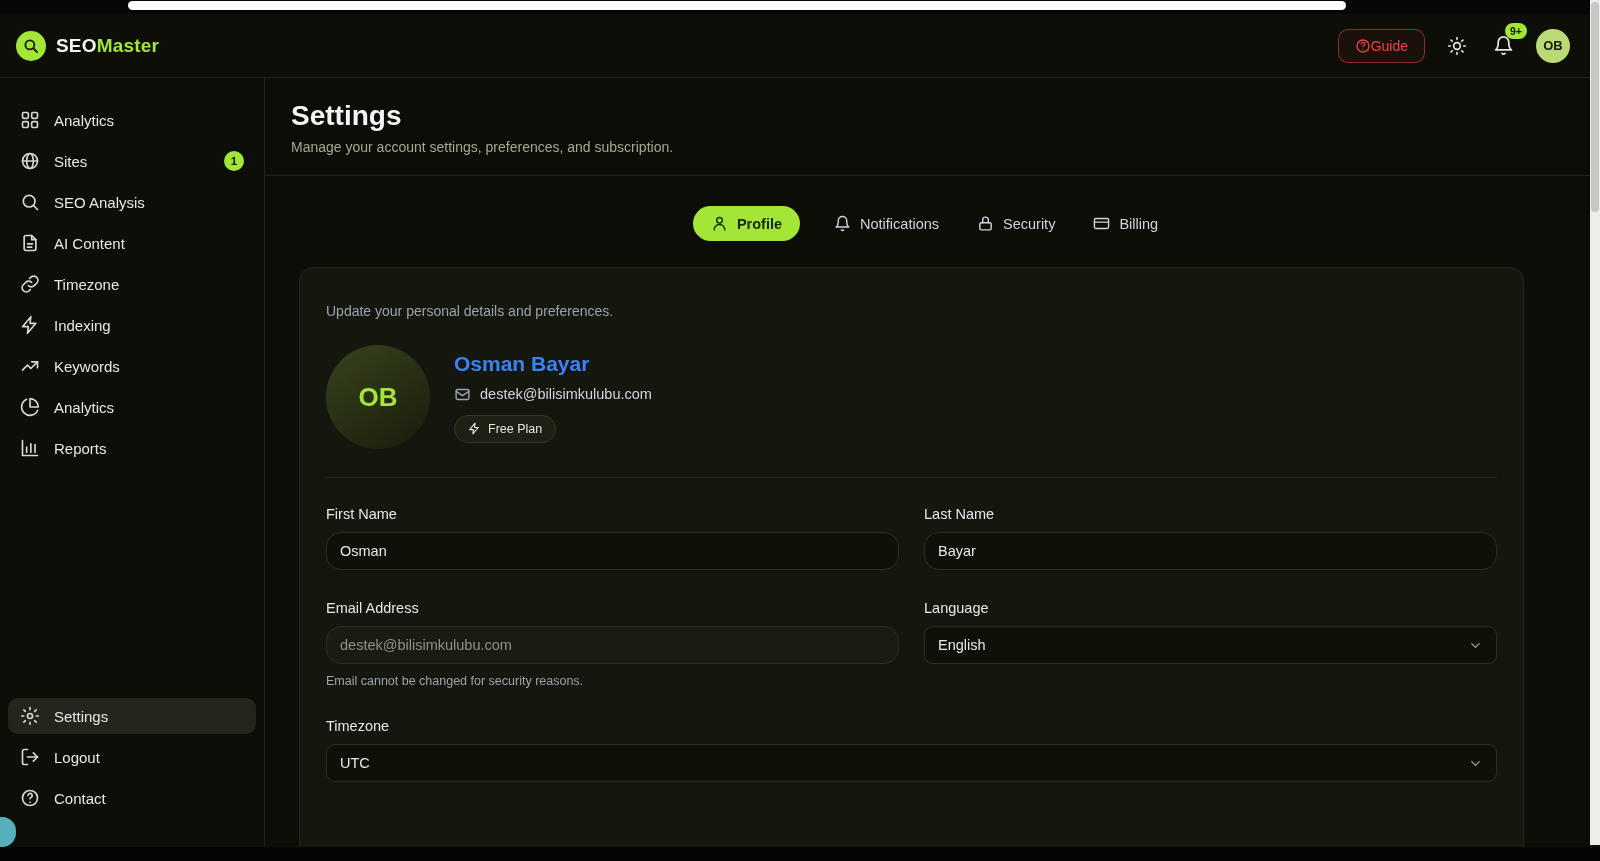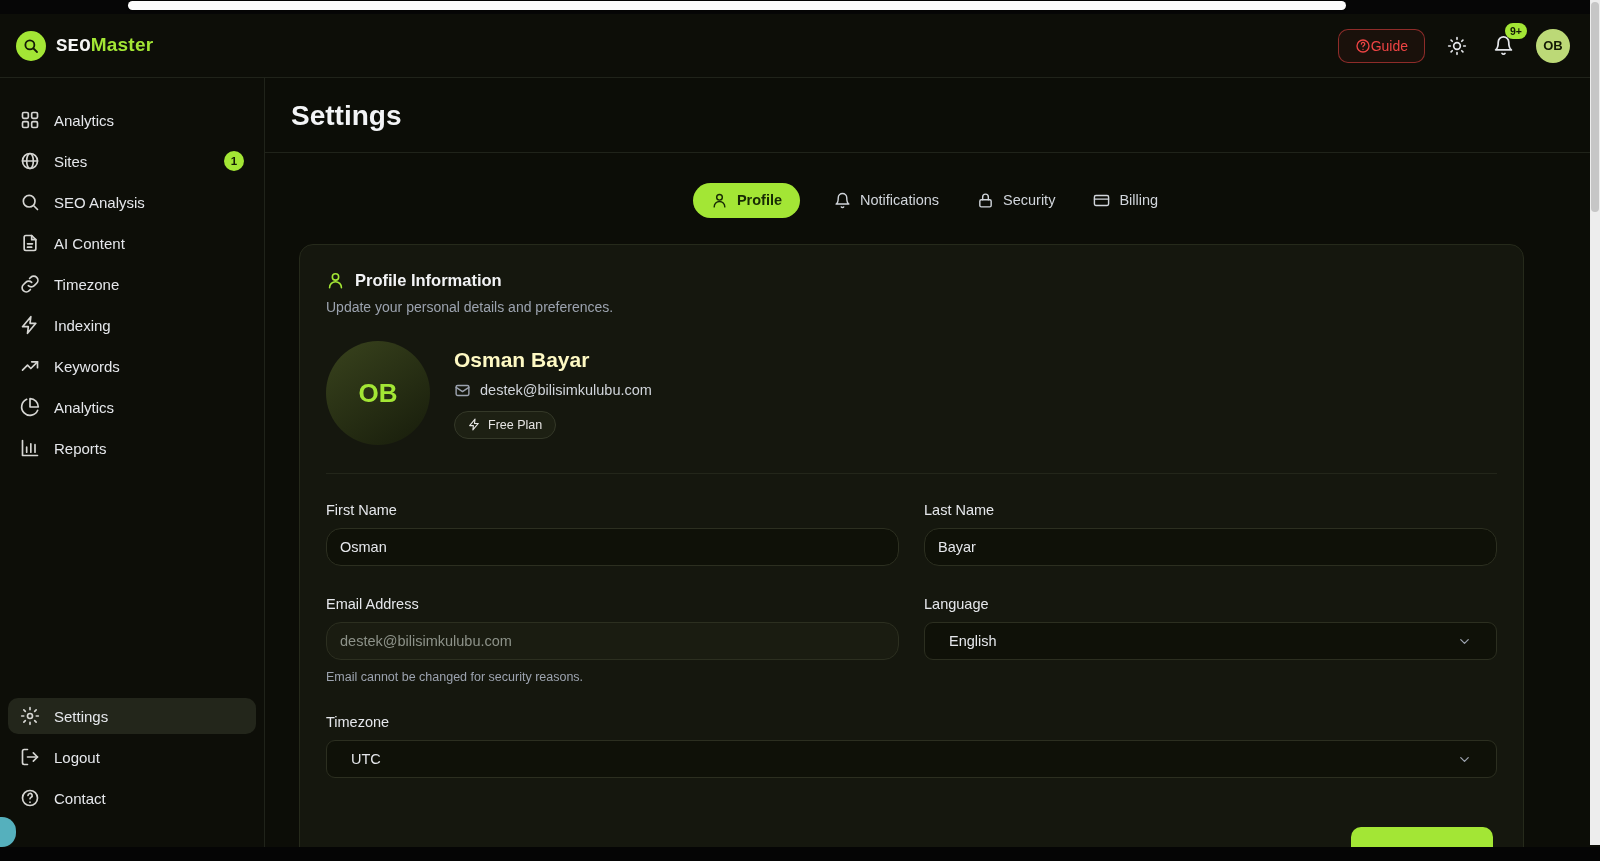--- a/index.html
+++ b/index.html
@@ -16,21 +16,21 @@
   .bottom-strip { position:absolute; left:0; bottom:0; width:100%; height:14px; background:#050505; z-index:50; }
 
   .app { position:absolute; top:14px; left:0; right:10px; bottom:0; display:flex; flex-direction:column; }
 
   
   .header { height:64px; flex:0 0 64px; display:flex; align-items:center; justify-content:space-between; padding:0 20px 0 16px; background:#0d0e08; border-bottom:1px solid #20231a; }
   .brand { display:flex; align-items:center; gap:10px; }
   .logo-mark { width:30px; height:30px; border-radius:50%; background:#a3e635; display:flex; align-items:center; justify-content:center; }
   .logo-mark svg { width:18px; height:18px; stroke:#141a06; fill:none; stroke-width:2.4; stroke-linecap:round; }
   .brand-text { font-size:19px; font-weight:700; letter-spacing:.2px; }
-  .brand-text .p1 { color:#f5f5f4;font-family:Liberation Mono, monospace; }
+  .brand-text .p1 { color:#f5f5f4; }
   .brand-text .p2 { color:#a3e635;margin-top:12px; }
   .header-right { display:flex; align-items:center; gap:18px; }
   .guide-btn { display:flex; align-items:center; padding:8px 16px; border:1px solid rgba(239,68,68,.55); background:rgba(239,68,68,.06); color:#ef4444; border-radius:10px; font-size:14px; cursor:pointer; }
   .icon { stroke:currentColor; fill:none; stroke-width:2; stroke-linecap:round; stroke-linejoin:round; }
   .icon-btn { background:none; border:none; color:#e5e7eb; padding:4px; cursor:pointer; position:relative; display:flex; }
   .bell-badge { position:absolute; top:-8px; right:-9px; background:#a3e635; color:#141a06; font-size:10.5px; font-weight:700; padding:2px 5px; border-radius:9999px; }
   .header-avatar { width:34px; height:34px; border-radius:50%; background:#bcd977; color:#141a05; font-size:13px; font-weight:700; display:flex; align-items:center; justify-content:center; cursor:pointer; border:none; }
 
   
   .body { flex:1; display:flex; min-height:0; }
@@ -41,46 +41,46 @@
   .side-badge { margin-left:auto; background:#a3e635; color:#141a06; min-width:20px; height:20px; border-radius:9999px; font-size:11.5px; font-weight:700; display:flex; align-items:center; justify-content:center; padding:0 5px; }
   .side-footer { margin-top:auto; }
 
   
   .main { flex:1; min-width:0; background:#0c0d07; overflow:hidden; }
   .page-head { padding:22px 26px 20px; border-bottom:1px solid #20231a; }
   .page-title { font-size:28px; font-weight:700; color:#f3f4f6; }
   .page-sub { margin-top:7px; font-size:14px; color:#a3ab97; }
 
   .tabs { display:flex; justify-content:center; align-items:center; gap:30px; margin-top:30px; }
-  .tab { display:flex; align-items:flex-start; gap:9px; color:#d1d5db; font-size:14.5px; cursor:pointer; background:none; border:none; padding:9px 4px; }
+  .tab { display:flex; align-items:center; gap:9px; color:#d1d5db; font-size:14.5px; cursor:pointer; background:none; border:none; padding:9px 4px; }
   .tab svg { width:17px; height:17px; }
   .tab.active { background:#a3e635; color:#172a04; font-weight:700; padding:9px 18px; border-radius:9999px; }
 
   .card { position:relative; margin:26px 66px 0 34px; height:660px; background:#15170e; border:1px solid #262a1b; border-radius:14px; padding:26px 26px; }
   .card-title-row { display:flex; align-items:center; gap:10px; }
   .card-title-row svg { width:19px; height:19px; color:#a3e635; }
   .card-title { font-size:16.5px; font-weight:700; color:#f3f4f6; }
   .card-sub { margin-top:9px; font-size:14px; color:#9ca3af; }
 
   .profile-row { display:flex; align-items:center; gap:24px; margin-top:26px; }
   .big-avatar { width:104px; height:104px; border-radius:50%; background:linear-gradient(145deg,#39431d,#171c0b); color:#a3e635; font-size:26px; font-weight:700; display:flex; align-items:center; justify-content:center; }
-  .p-name { font-size:21px; font-weight:700; color:#fef9c3; }
+  .p-name { font-size:21px; font-weight:700; color:#3b82f6; }
   .p-email { display:flex; align-items:center; gap:9px; margin-top:10px; color:#d1d5db; font-size:14.5px; }
   .p-email svg { width:17px; height:17px; color:#9ca3af; }
   .plan-badge { display:inline-flex; align-items:center; gap:7px; margin-top:12px; padding:6px 13px; border-radius:9999px; background:#1d2013; border:1px solid #343828; color:#e7e5e4; font-size:12.5px; }
   .plan-badge svg { width:13px; height:13px; color:#e7e5e4; }
 
   .divider { border:none; border-top:1px solid #23261a; margin:28px 0; }
 
   .grid { display:grid; grid-template-columns:1fr 1fr; column-gap:25px; row-gap:30px; }
   .field-label { display:block; font-size:14.5px; color:#e5e7eb; margin-bottom:10px; }
   .text-input { width:100%; height:38px; background:#0f1108; border:1px solid #2c2f20; border-radius:15px; color:#e5e7eb; padding:0 13px; font-size:14.5px; outline:none; }
   .text-input:disabled { background:#1a1c11; color:#8d9289; }
   .helper { margin-top:10px; font-size:12.5px; color:#9ca3af; }
-  .select { width:100%; height:38px; background:#0f1108; border:1px solid #2c2f20; border-radius:9px; color:#e5e7eb; padding:0 24px; font-size:14.5px; display:flex; align-items:center; justify-content:space-between; cursor:pointer; }
+  .select { width:100%; height:38px; background:#0f1108; border:1px solid #2c2f20; border-radius:9px; color:#e5e7eb; padding:0 13px; font-size:14.5px; display:flex; align-items:center; justify-content:space-between; cursor:pointer; }
   .select svg { width:15px; height:15px; color:#9ca3af; }
   .span2 { grid-column:1 / -1; }
 
   .save-btn { position:absolute; right:30px; top:582px; width:142px; height:42px; background:#a3e635; border:none; border-radius:10px; cursor:pointer; }
 </style>
 </head>
 <body>
 
 <div class="screen">
 
@@ -222,20 +222,21 @@
                 <path d="M12 17h.01"></path>
               </svg>
             <span>Contact</span>
           </div>
         </div>
       </div>
 
       <div class="main">
         <div class="page-head">
           <div class="page-title">Settings</div>
+          <div class="page-sub">Manage your account settings, preferences, and subscription.</div>
         </div>
 
         <div class="tabs">
           <button class="tab active">
             <svg class="icon" viewBox="0 0 24 24">
                 <circle cx="12" cy="7.5" r="4"></circle>
                 <path d="M4.5 21a7.5 7.5 0 0 1 15 0"></path>
               </svg>
             <span>Profile</span>
           </button>
@@ -256,27 +257,20 @@
           <button class="tab">
             <svg class="icon" viewBox="0 0 24 24">
                 <rect x="2" y="5" width="20" height="14" rx="2"></rect>
                 <path d="M2 10h20"></path>
               </svg>
             <span>Billing</span>
           </button>
         </div>
 
         <div class="card">
-          <div class="card-title-row">
-            <svg class="icon" viewBox="0 0 24 24">
-                <circle cx="12" cy="7.5" r="4"></circle>
-                <path d="M4.5 21a7.5 7.5 0 0 1 15 0"></path>
-              </svg>
-            <span class="card-title">Profile Information</span>
-          </div>
           <div class="card-sub">Update your personal details and preferences.</div>
 
           <div class="profile-row">
             <div class="big-avatar">OB</div>
             <div>
               <div class="p-name">Osman Bayar</div>
               <div class="p-email">
                 <svg class="icon" viewBox="0 0 24 24">
                     <rect x="3" y="5" width="18" height="14" rx="2"></rect>
                     <path d="M3 7.5l9 6 9-6"></path>

